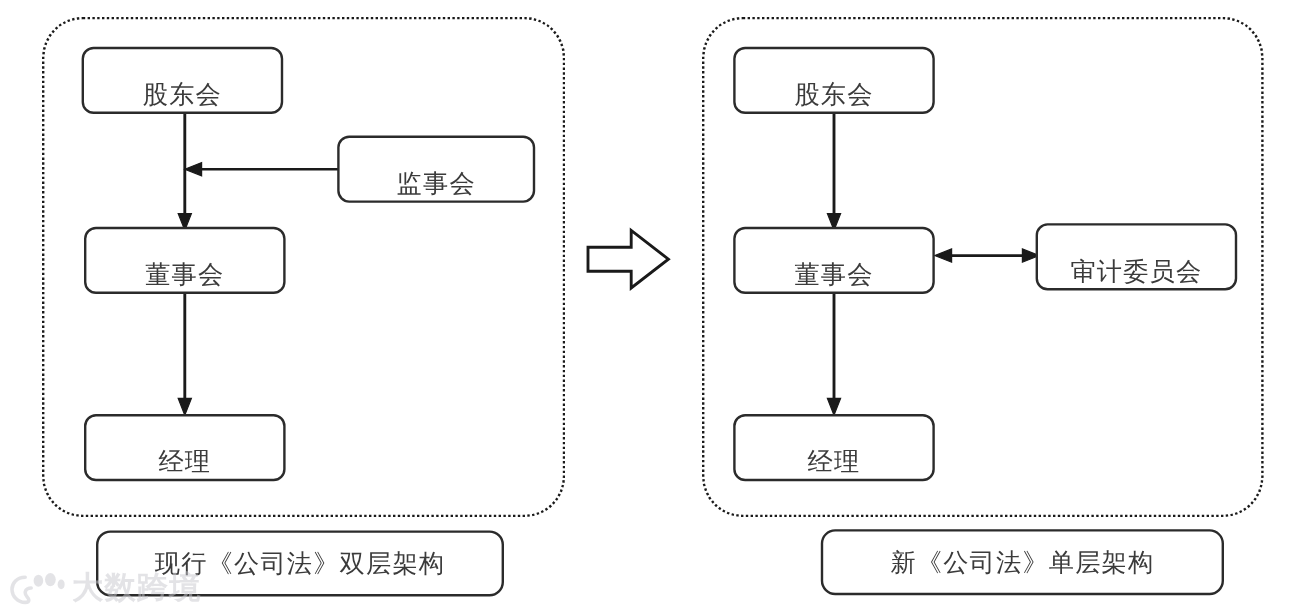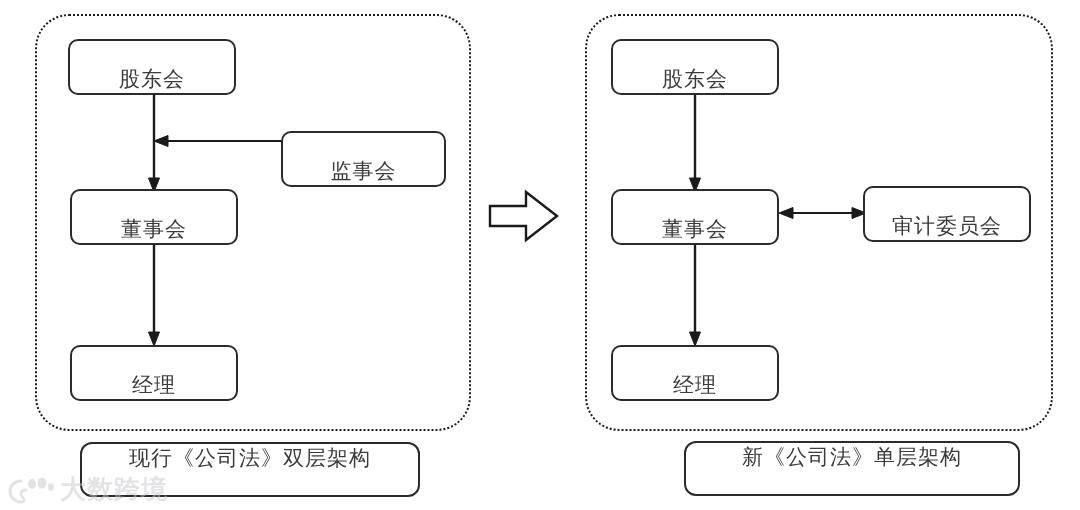--- a/index.html
+++ b/index.html
@@ -38,21 +38,21 @@
     letter-spacing: 1px;
     z-index: 5;
   }
   .caption {
     position: absolute;
     box-sizing: border-box;
     border: 2px solid #2b2b2b;
     border-radius: 12px;
     background: #ffffff;
     display: flex;
-    align-items: flex-start;
+    align-items: center;
     justify-content: center;
     color: #3b3b3b;
     font-size: 21px;
     letter-spacing: 1px;
     z-index: 8;
   }
   .edge {
     position: absolute;
     z-index: 3;
     overflow: visible;
@@ -85,21 +85,21 @@
 <body>
 
 <div id="canvas">
 
   <div class="panel" style="left:35px; top:14px; width:436px; height:417px;"></div>
 
   <div class="node" style="left:68px; top:39px; width:168px; height:56px;">
     <span>股东会</span>
   </div>
 
-  <div class="node" style="left:281px; top:131px; width:165px; height:56px;">
+  <div class="node" style="left:281px; top:113px; width:165px; height:56px;">
     <span>监事会</span>
   </div>
 
   <div class="node" style="left:70px; top:189px; width:168px; height:56px;">
     <span>董事会</span>
   </div>
 
   <div class="node" style="left:70px; top:345px; width:168px; height:56px;">
     <span>经理</span>
   </div>

